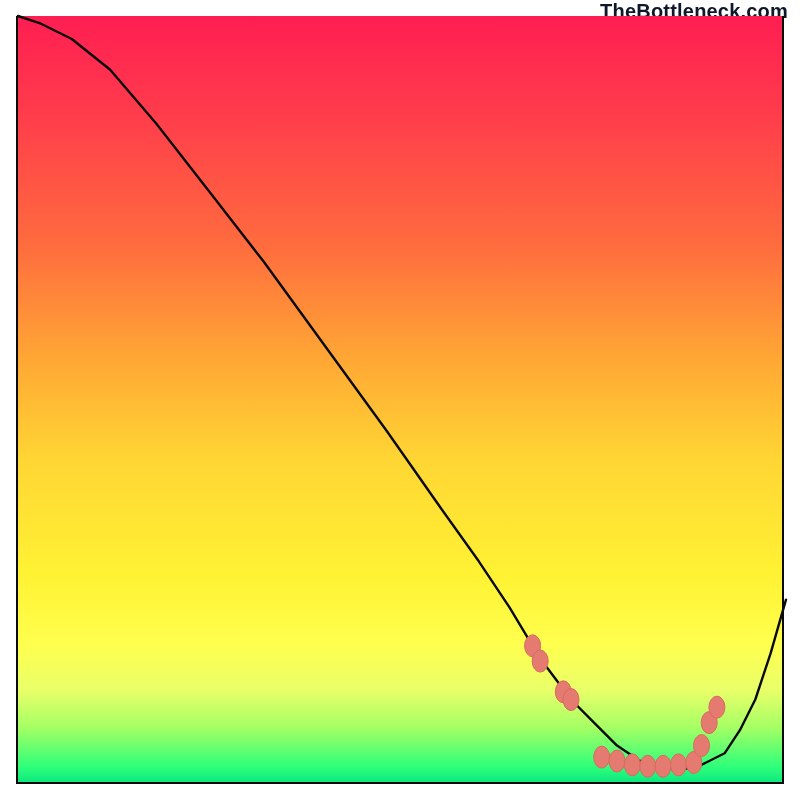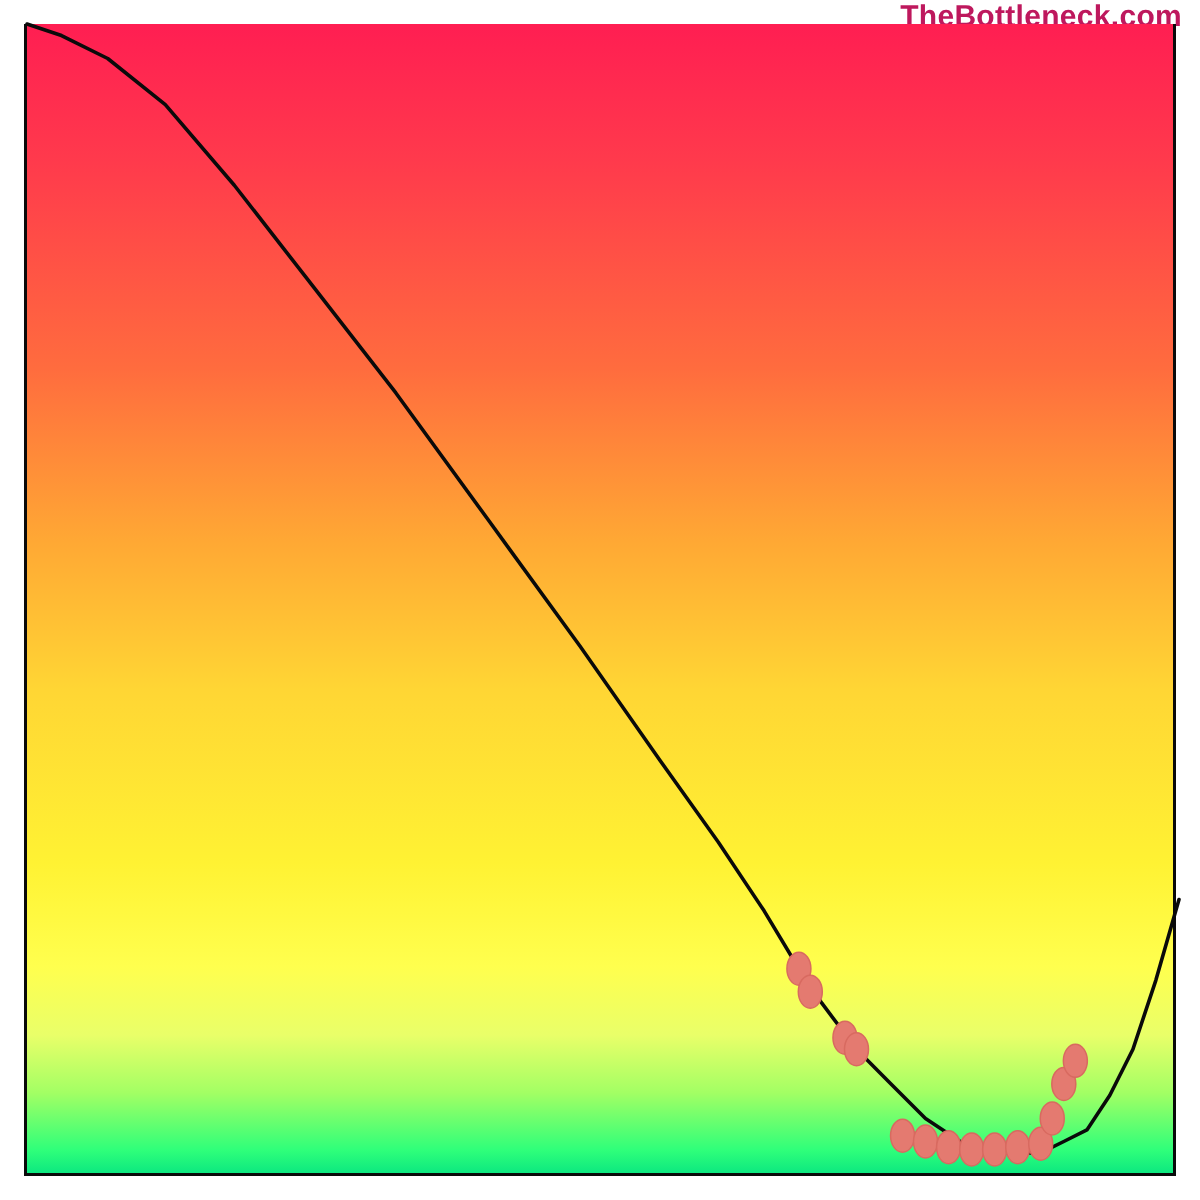--- a/index.html
+++ b/index.html
@@ -39,21 +39,21 @@
     border-left: 2px solid #0a0a0a;
     border-right: 2px solid #0a0a0a;
     border-bottom: 2px solid #0a0a0a;
   }
   .watermark {
     position: absolute;
     right: 12px;
     top: 0px;
     font-size: 20px;
     font-weight: 600;
-    color: #be185d;
+    color: #0f172a;
     letter-spacing: 0.2px;
   }
   svg.curve-layer {
     position: absolute;
     left: 0;
     top: 0;
     width: 768px;
     height: 768px;
     overflow: visible;
   }

